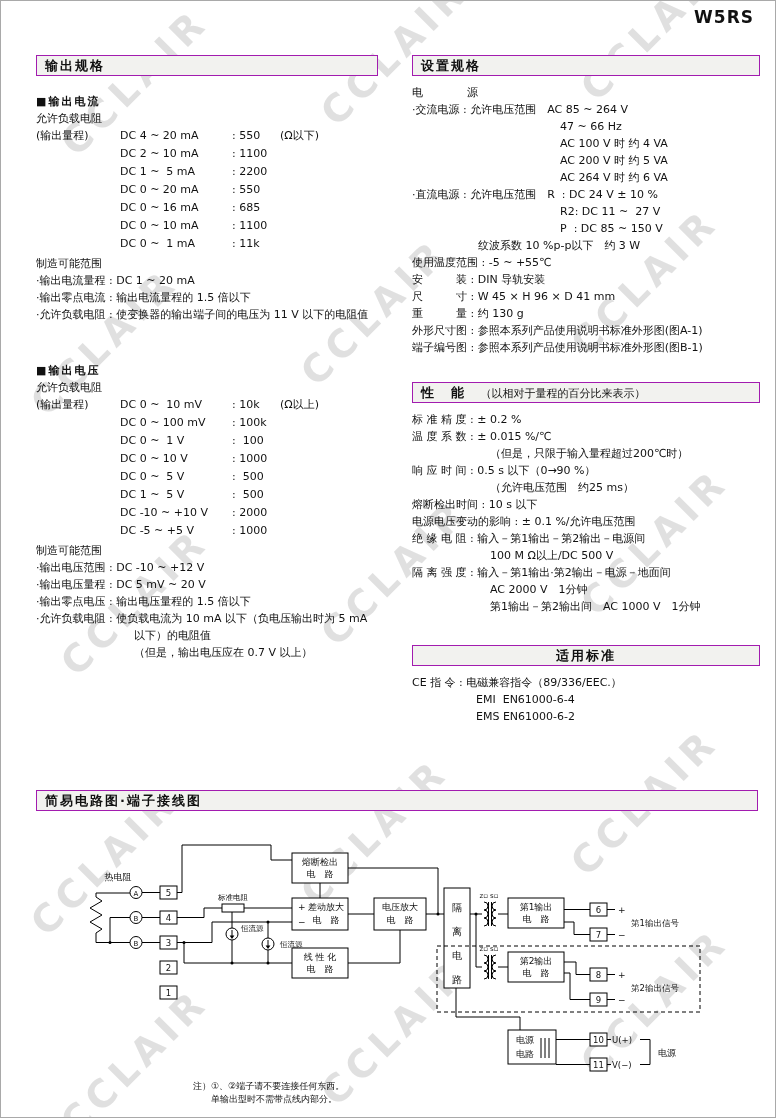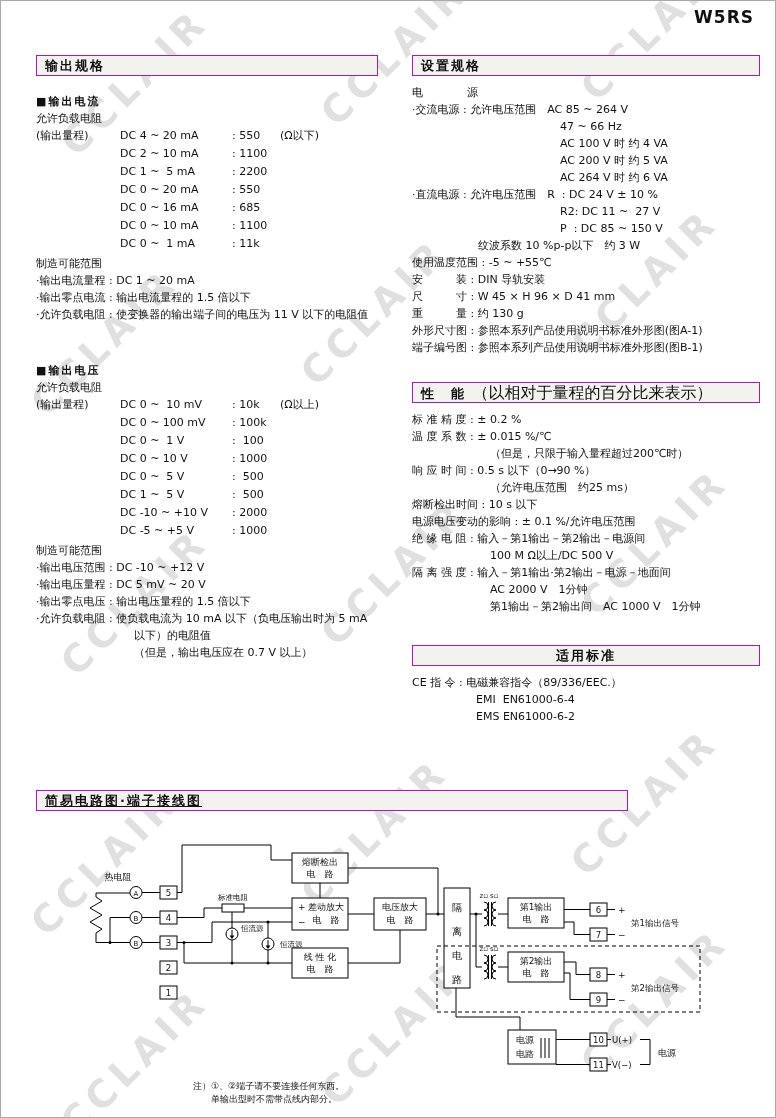--- a/index.html
+++ b/index.html
@@ -9,38 +9,38 @@
   .page-border { position:absolute; inset:0; border:1px solid #a9a9a9; pointer-events:none; z-index:5; }
   .wm { position:absolute; transform:rotate(-45deg); font-size:38px; font-weight:bold;
         color:rgba(165,165,165,.35); letter-spacing:6px; z-index:0; white-space:nowrap; }
   .model { position:absolute; top:7px; right:22px; font-size:17px; font-weight:bold;
            letter-spacing:1px; z-index:2; }
   .col { position:absolute; z-index:1; font-size:11px; line-height:17px; }
   .col-left  { left:36px; top:55px; width:342px; }
   .col-right { left:412px; top:55px; width:348px; }
   .sec-bar { border:1px solid #a21caf; background:#f2f2ef; font-size:13px; font-weight:bold;
              letter-spacing:2px; padding:1px 8px; height:21px; margin-bottom:8px; }
-  .bar-note { font-size:16px; font-weight:normal; letter-spacing:0; }
+  .bar-note { font-size:11px; font-weight:normal; letter-spacing:0;margin-left:8px; }
   .sub-head { font-weight:bold; letter-spacing:2px; margin-top:17px; }
   .tr { display:flex; line-height:18px; white-space:pre; }
   .c-pre { width:84px; }
   .c-rng { width:112px; }
   .c-val { width:48px; }
   .mfg-title { margin-top:2px; }
   .bullet { padding-left:98px; text-indent:-98px; }
   .note-ind { padding-left:98px; }
   .gap22 { height:22px; }
   .ln { white-space:pre-wrap; }
   .ind1 { padding-left:66px; }
   .ind2 { padding-left:148px; }
   .ind3 { padding-left:78px; }
   .ind4 { padding-left:64px; }
   .mt-perf { margin-top:26px; }
   .mt-std { margin-top:30px;text-align:center; }
-  .circuit-bar { position:absolute; left:36px; top:790px; width:592px; z-index:1;text-decoration:underline; }
+  .circuit-bar { position:absolute; left:36px; top:790px; width:722px; z-index:1; }
   .circuit-svg { position:absolute; left:36px; top:812px; z-index:1; }
   svg text { font-family:"DejaVu Sans","Liberation Sans",sans-serif; fill:#111; }
 </style>
 </head>
 <body>
 
 <div class="page-border"></div>
 
 <span class="wm" style="left:40px;top:60px">CCLAIR</span>
 <span class="wm" style="left:300px;top:30px">CCLAIR</span>

